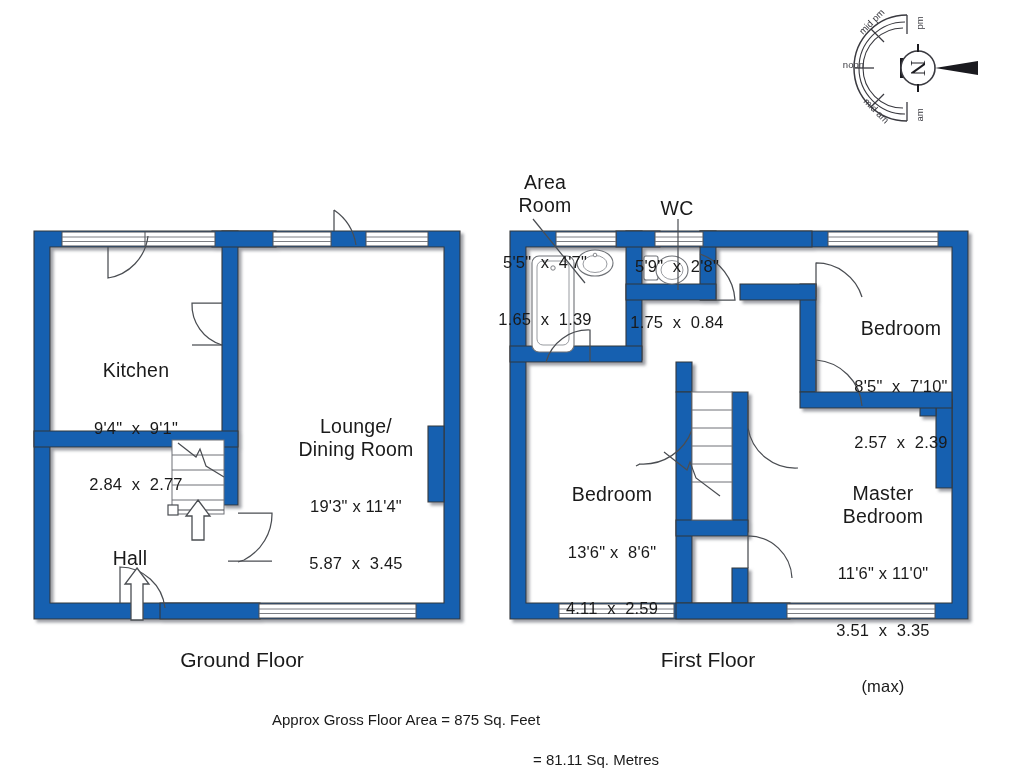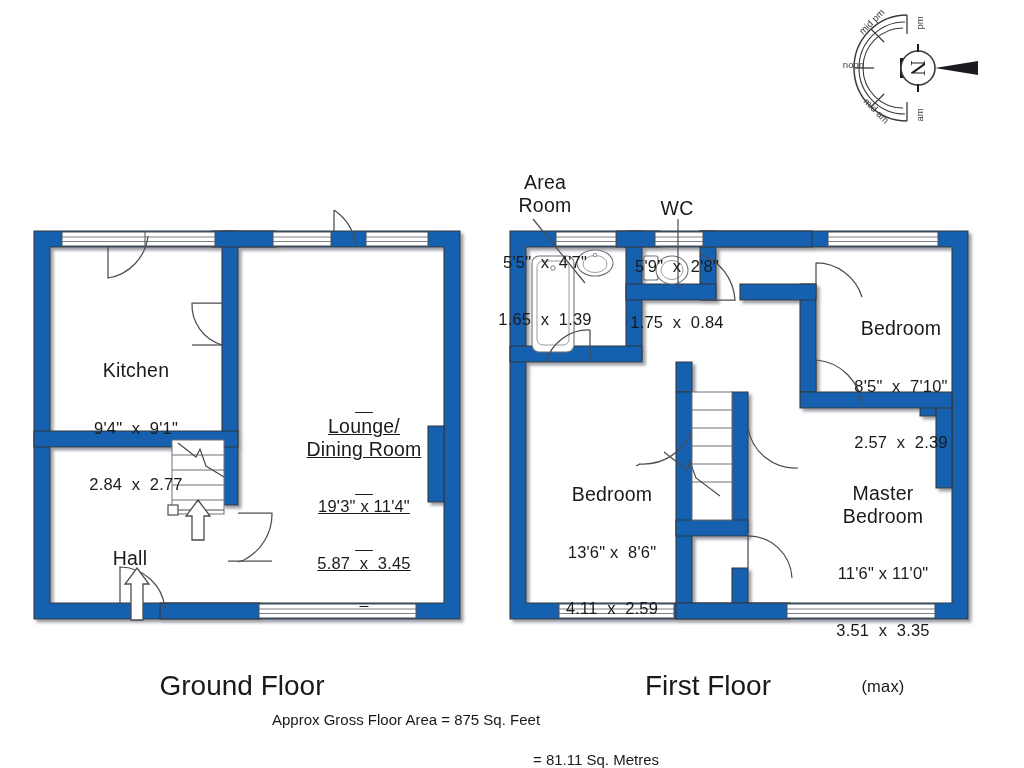--- a/index.html
+++ b/index.html
@@ -9,21 +9,21 @@
     font-family:"Liberation Sans", sans-serif;
     color:#1a1a1a;
     overflow:hidden;
     position:relative;
   }
   #stage{position:absolute;left:0;top:0;width:1024px;height:768px;}
   .svg-root{position:absolute;left:0;top:0;}
   .lbl{position:absolute;text-align:center;line-height:1.16;white-space:pre;}
   .lbl .nm{font-size:19.5px;letter-spacing:.2px;}
   .lbl .dim{font-size:16.5px;letter-spacing:.2px;}
-  .floor-title{position:absolute;font-size:28px;text-align:center;white-space:nowrap;margin-top:22px;}
+  .floor-title{position:absolute;font-size:21px;text-align:center;white-space:nowrap;}
   .area-line{position:absolute;font-size:15px;white-space:nowrap;}
   .cmp-txt{font-size:9.5px;font-family:"Liberation Sans", sans-serif;fill:#3a3a40;}
 </style>
 </head>
 <body>
 
 <div id="stage">
 
   <svg class="svg-root" width="1024" height="768" style="pointer-events:none;">
     <defs>
@@ -267,21 +267,21 @@
     <line x1="533" y1="219" x2="585" y2="283" stroke="#4a4d52" stroke-width="1.2"></line>
     <line x1="678" y1="219" x2="678" y2="290" stroke="#4a4d52" stroke-width="1.2"></line>
   </svg>
 
   <div class="lbl" style="left:56px;top:322px;width:160px;">
     <div class="nm">Kitchen</div>
     <div class="dim">9'4"  x  9'1"</div>
     <div class="dim">2.84  x  2.77</div>
   </div>
 
-  <div class="lbl" style="left:268px;top:378px;width:192px;text-decoration:underline;">
+  <div class="lbl" style="left:260px;top:378px;width:192px;">
     <div class="nm"><div>Lounge/</div><div>Dining Room</div></div>
     <div class="dim">19'3" x 11'4"</div>
     <div class="dim">5.87  x  3.45</div>
   </div>
 
   <div class="lbl" style="left:76px;top:510px;width:108px;">
     <div class="nm">Hall</div>
   </div>
 
   <div class="lbl" style="left:470px;top:134px;width:150px;">

